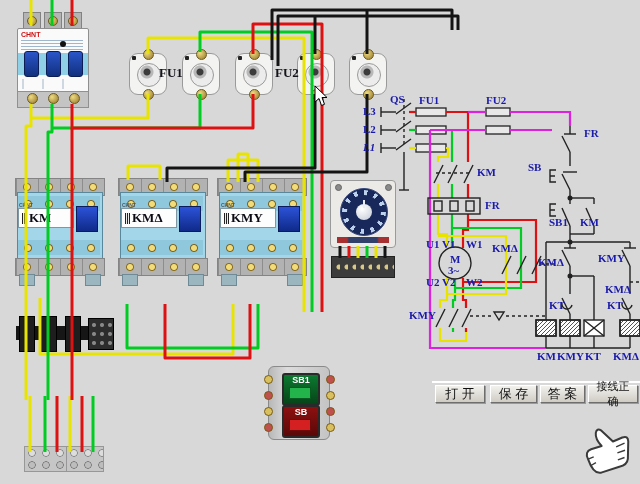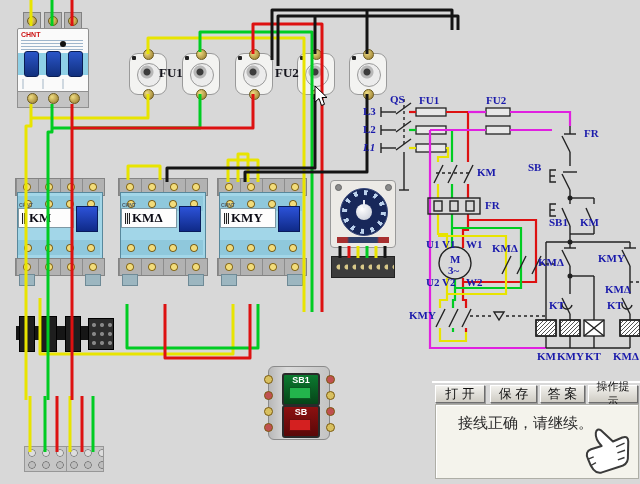--- a/index.html
+++ b/index.html
@@ -491,25 +491,22 @@
   <div class="sch-label" style="left:605px;top:284px;">KMΔ</div>
   <div class="sch-label" style="left:537px;top:351px;">KM</div>
   <div class="sch-label" style="left:557px;top:351px;">KMY</div>
   <div class="sch-label" style="left:585px;top:351px;">KT</div>
   <div class="sch-label" style="left:613px;top:351px;">KMΔ</div>
 
   <div class="panel-line"></div>
   <button class="tb-btn" style="left:435px;width:50px;">打 开</button>
   <button class="tb-btn" style="left:490px;width:47px;">保 存</button>
   <button class="tb-btn" style="left:540px;width:45px;">答 案</button>
-  <button class="tb-btn" style="left:588px;width:50px;font-size:11px;">操作提示</button>
-
-  <div class="msgbox">
-    <div class="msgtext">接线正确，请继续。</div>
-  </div>
+  <button class="tb-btn" style="left:588px;width:50px;font-size:11px;">接线正确</button>
+
 
   <svg class="thumb" width="56" height="54" viewBox="0 0 56 54">
     <g transform="rotate(-12 28 27)" fill="#ffffff" stroke="#3a3a3a" stroke-width="2" stroke-linejoin="round">
       <path d="M8,30 Q6,22 13,21 L24,20 Q19,12 21,6 Q23,1 27,5 L36,18 L46,16 Q52,15 51,21 L47,38 Q45,44 37,44 L18,46 Q10,46 8,30 Z"></path>
       <path d="M47,22 L38,24 M46,29 L38,30 M44,36 L37,37" fill="none" stroke-width="1.4"></path>
       <path d="M8,30 L14,29 M9,37 L15,35" fill="none" stroke-width="1.4"></path>
     </g>
   </svg>
 
   <svg class="cursor" width="16" height="22" viewBox="0 0 16 22">

